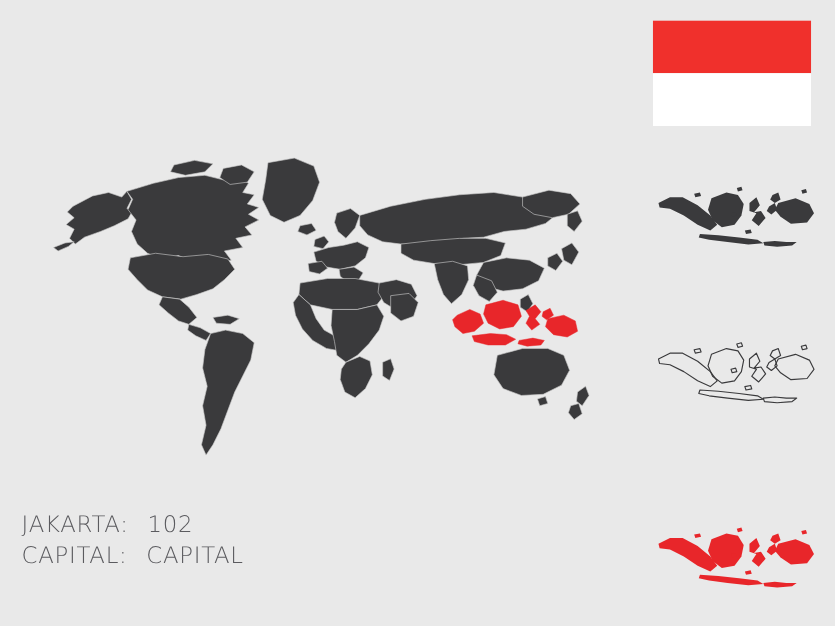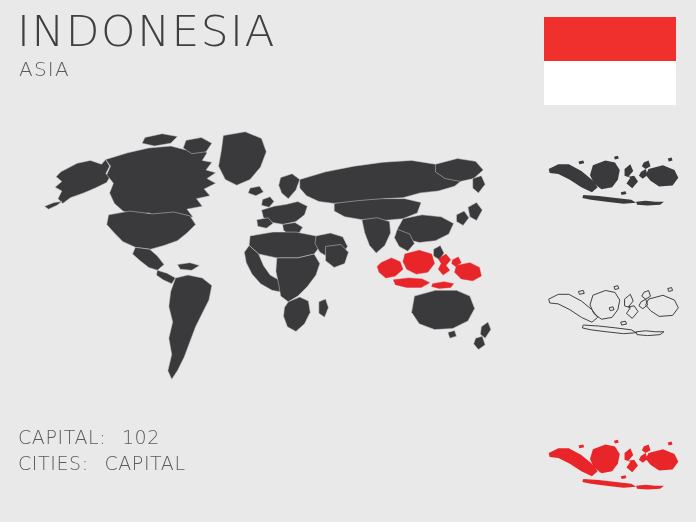--- a/index.html
+++ b/index.html
@@ -106,24 +106,20 @@
     white-space: nowrap;
   }
   .stat-label { display: inline; }
   .stat-value { display: inline; margin-left: 9px; margin-top: 16px; }
 </style>
 </head>
 <body>
 
 <div id="infographic">
 
-  <div class="header">
-    <div class="country-title">INDONESIA</div>
-    <div class="continent-subtitle">ASIA</div>
-  </div>
 
   <div class="flag">
     <div class="flag-band" style="background:#f0302c"></div>
     <div class="flag-band" style="background:#ffffff"></div>
   </div>
 
   <div class="world-map-wrap">
     <svg viewBox="0 0 1000 586" preserveAspectRatio="xMidYMid meet">
       <g fill="#3a3a3c" stroke="#c9c9c9" stroke-width="1.1" stroke-linejoin="round">
 
@@ -244,22 +240,22 @@
         <path d="M150,18 L158,16 L160,22 L152,24 Z"></path>
         <path d="M140,62 L148,60 L150,66 L142,68 Z"></path>
         <path d="M164,92 L174,90 L176,96 L166,98 Z"></path>
         <path d="M262,22 L270,20 L272,26 L264,28 Z"></path>
       </g>
     </svg>
   </div>
 
   <div class="stats">
     <div class="stat-row">
-      <span class="stat-label">CAPITAL:</span>
+      <span class="stat-label">JAKARTA:</span>
       <span class="stat-value">102</span>
     </div>
     <div class="stat-row">
-      <span class="stat-label">CITIES:</span>
+      <span class="stat-label">CAPITAL:</span>
       <span class="stat-value">CAPITAL</span>
     </div>
   </div>
 
 </div>
 
 </body></html>

